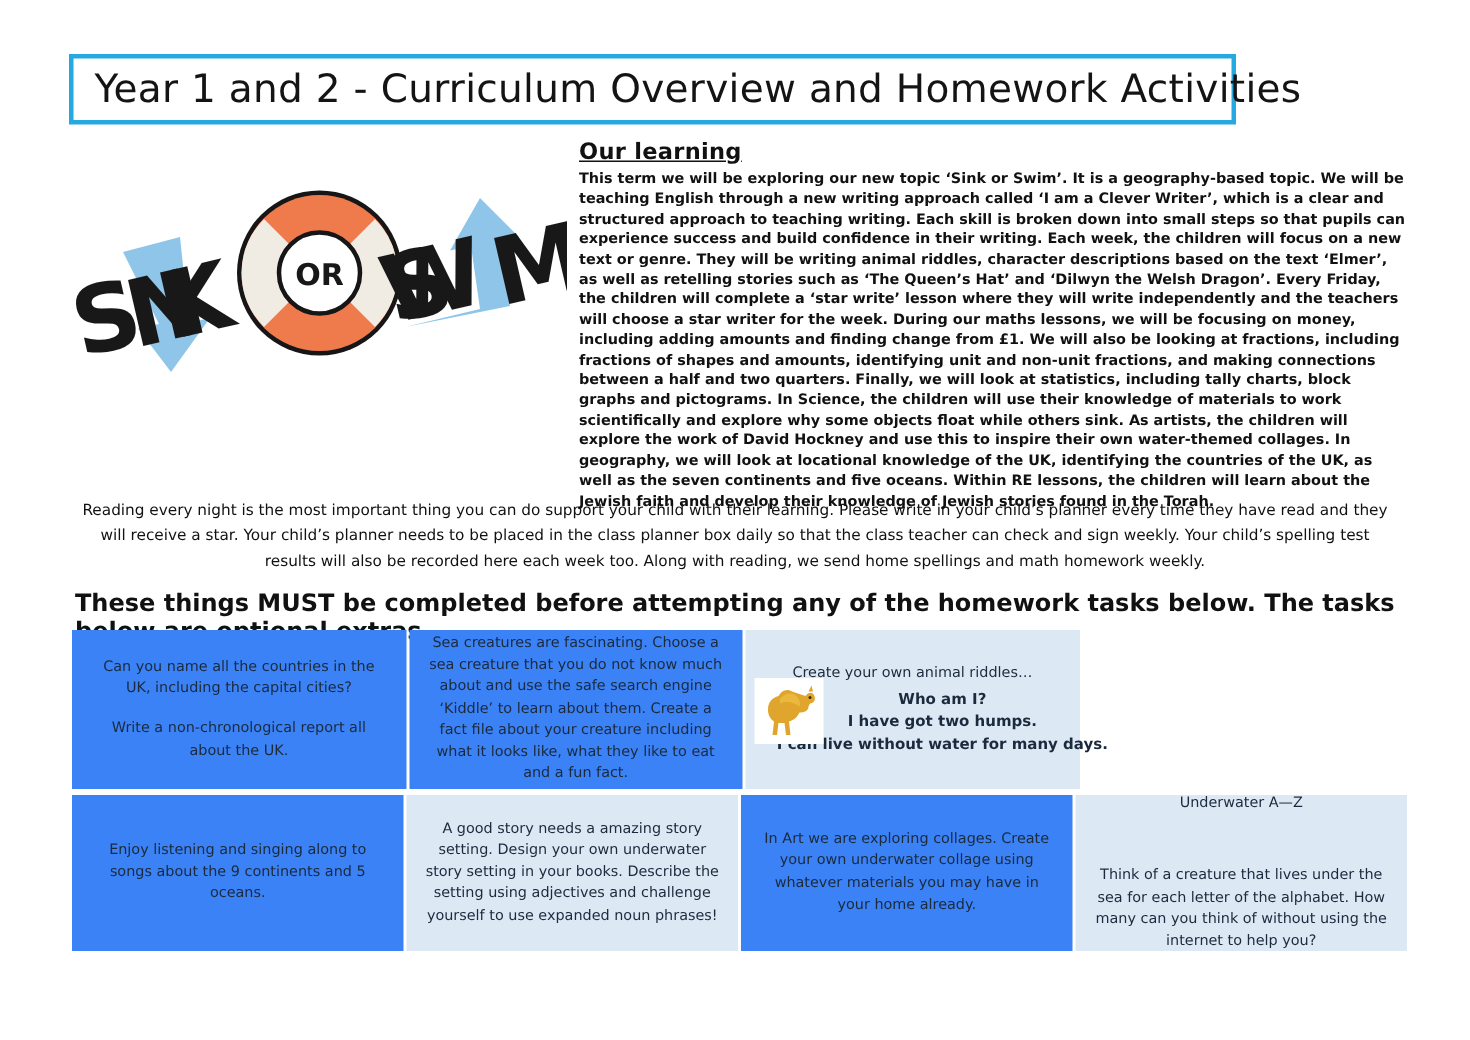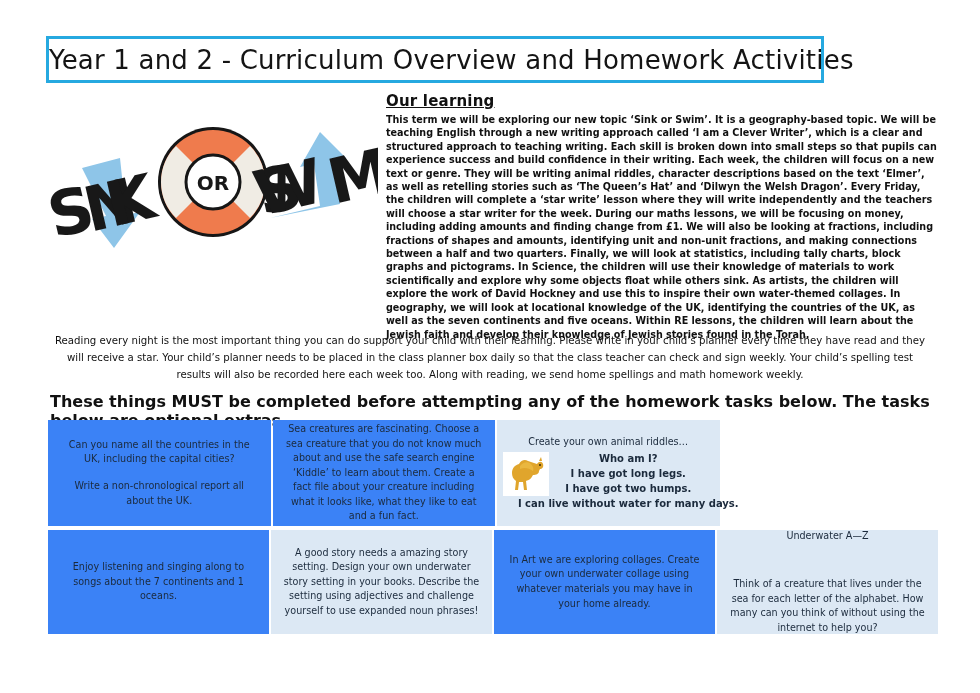--- a/index.html
+++ b/index.html
@@ -27,21 +27,21 @@
     box-sizing: border-box;
     display: flex;
     align-items: center;
     background: #ffffff;
   }
   .title-text {
     font-family: "DejaVu Sans", sans-serif;
     font-size: 26px;
     letter-spacing: 0.2px;
     color: #141414;
-    padding-left: 0;
+    padding-left: 14px;
     white-space: nowrap;
   }
 
   
   .top-region {
     position: absolute;
     left: 0;
     top: 92px;
     width: 980px;
     height: 225px;
@@ -245,31 +245,30 @@
                    c-2 4 -4 5 -7 6 l1 9 -3 0 -1 -8 -4 0 -1 8 -3 0 1 -9
                    c-3 -2 -4 -5 -4 -8 c0 -5 3 -8 7 -9 c2 -4 6 -5 9 -3 z" fill="#e0a52c"></path>
           <path d="M14 10 c3 -4 8 -5 11 -2 c2 2 3 5 2 7 c-4 -3 -9 -4 -13 -2 z" fill="#eab73f"></path>
           <circle cx="34" cy="9" r="1" fill="#3a2a08"></circle>
           <path d="M33 5 l2 -4 1 4 z" fill="#e0a52c"></path>
         </svg>
       </div>
       <p class="riddle-intro">Create your own animal riddles…</p>
       <div class="riddle-lines">
         <div>Who am I?</div>
-        <div>I have got long legs.</div>
         <div>I have got two humps.</div>
         <div>I can live without water for many days.</div>
       </div>
     </div>
   </div>
 
   <div class="act-row row-2">
 
     <div class="act-cell shade-dark">
-      <p class="act-p">Enjoy listening and singing along to songs about the 7 continents and 1 oceans.</p>
+      <p class="act-p">Enjoy listening and singing along to songs about the 9 continents and 5 oceans.</p>
     </div>
 
     <div class="act-cell shade-light">
       <p class="act-p">A good story needs a amazing story setting. Design your own underwater story setting in your books. Describe the setting using adjectives and challenge yourself to use expanded noun phrases!</p>
     </div>
 
     <div class="act-cell shade-dark">
       <p class="act-p">In Art we are exploring collages. Create your own underwater collage using whatever materials you may have in your home already.</p>
     </div>
 

